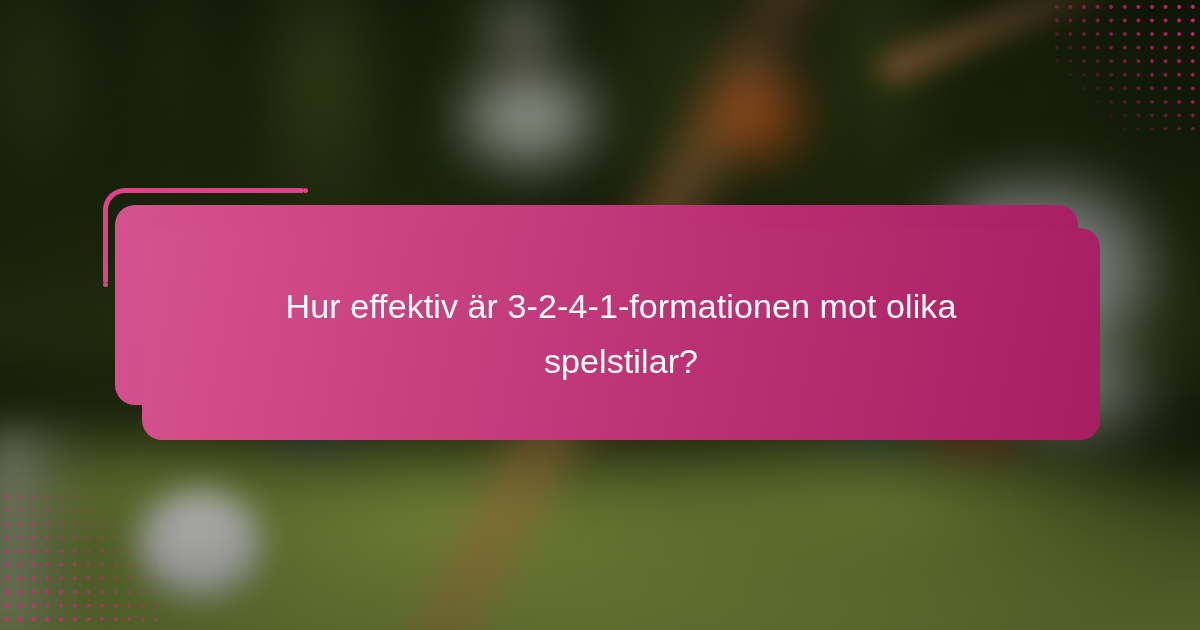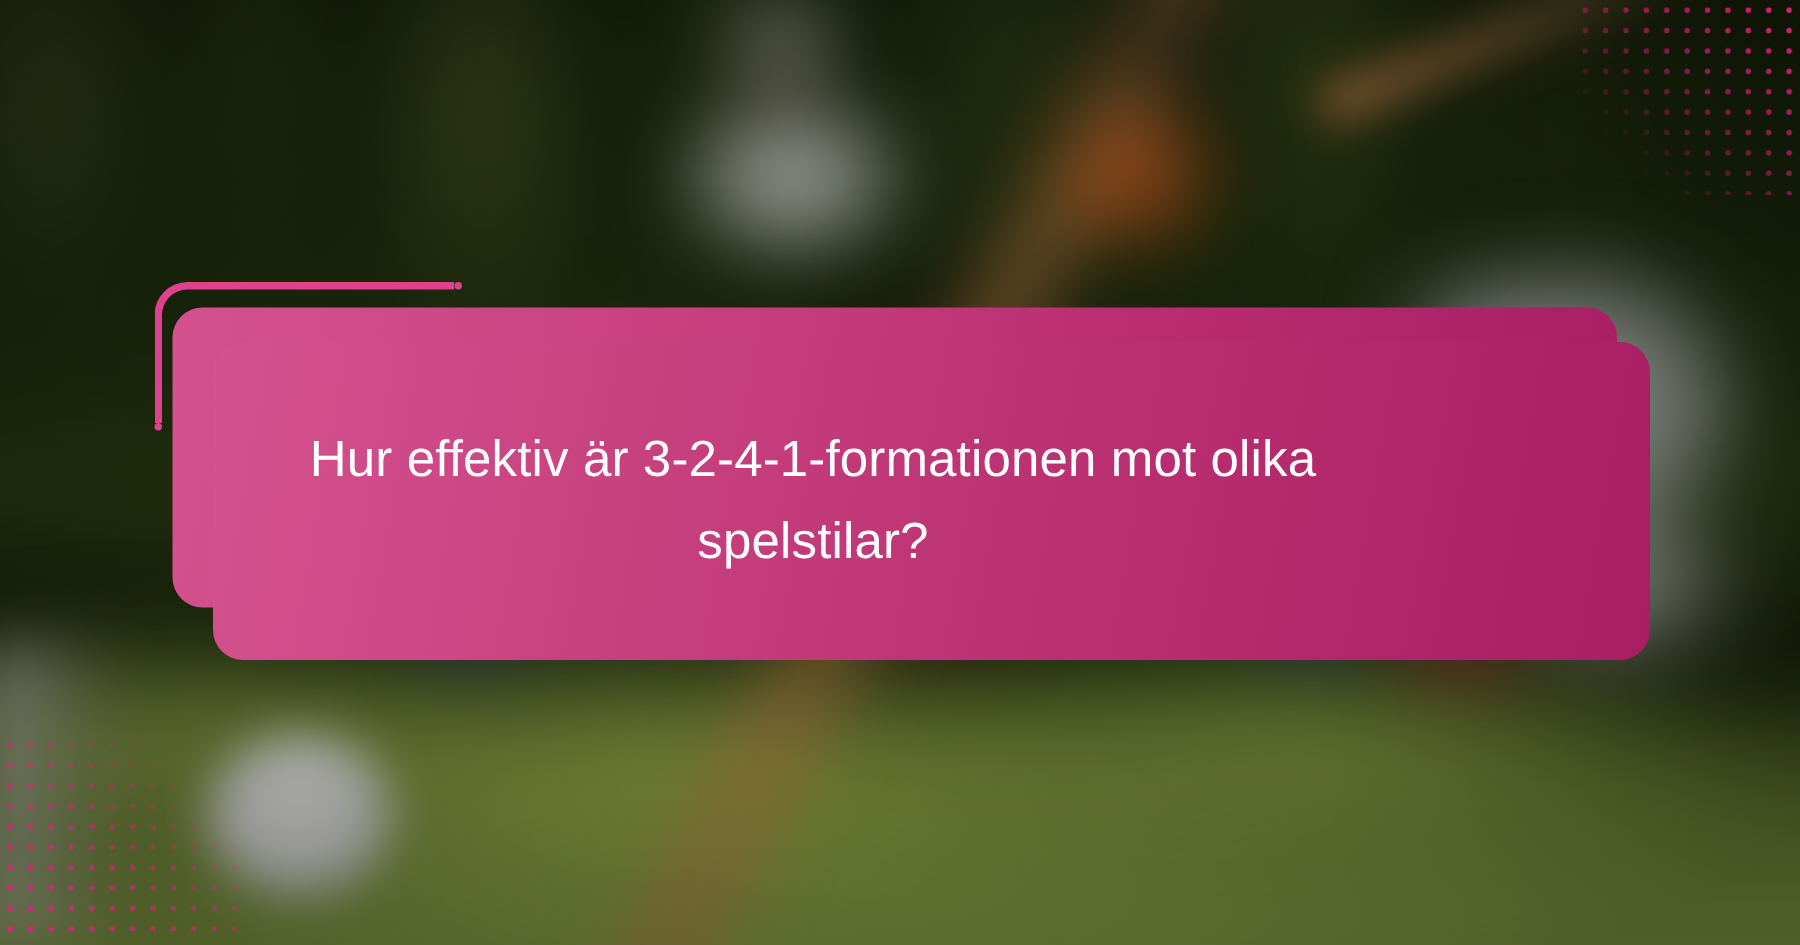--- a/index.html
+++ b/index.html
@@ -192,20 +192,21 @@
   .card-front {
     position: absolute;
     left: 142px;
     top: 228px;
     width: 958px;
     height: 212px;
     border-radius: 20px;
     background: linear-gradient(100deg, #d4528f 0%, #c8417f 30%, #b92f71 62%, #a81e63 100%);
     display: flex;
     align-items: center;
+    justify-content: center;
   }
 
   .card-title {
     margin: 0;
     width: 800px;
     text-align: center;
     color: #ffffff;
     font-size: 34px;
     font-weight: 400;
     line-height: 1.62;

